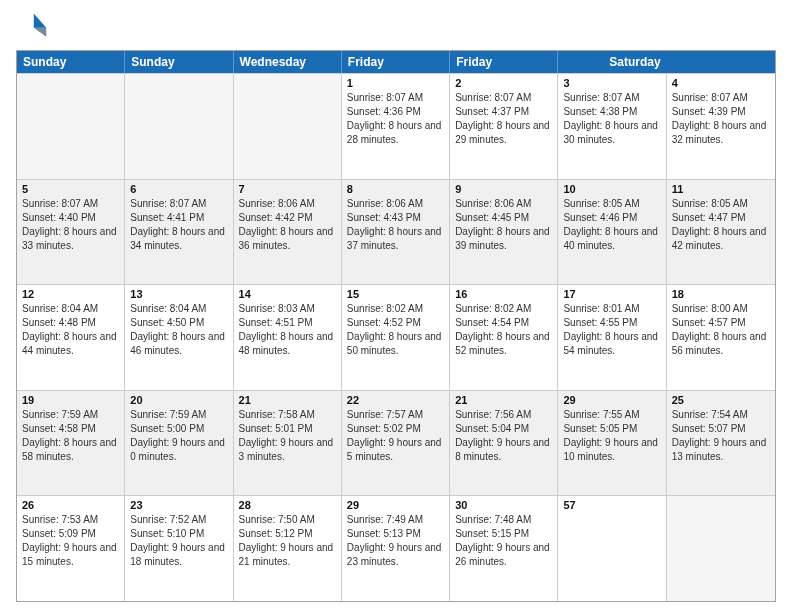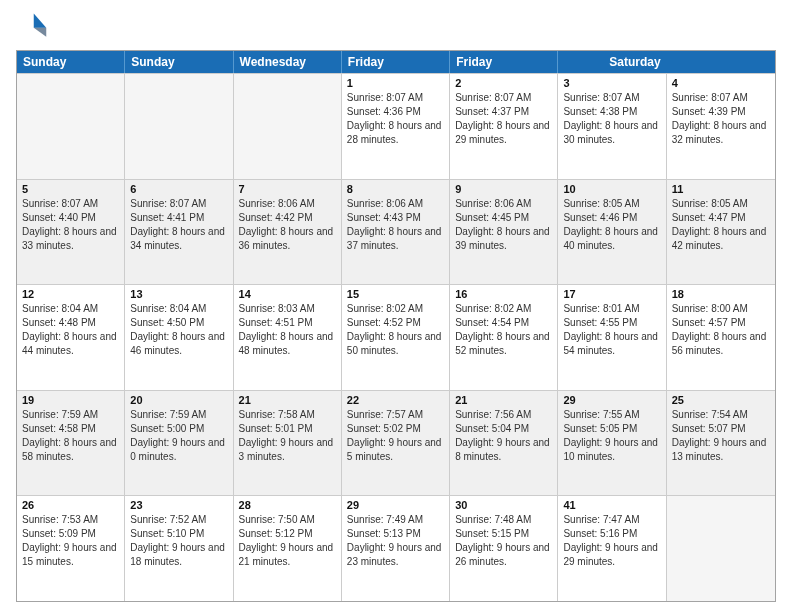--- a/index.html
+++ b/index.html
@@ -266,20 +266,19 @@
           </div>
           <div class="cal-cell">
             <div class="day-num">29</div>
             <div class="day-info">Sunrise: 7:49 AM<br>Sunset: 5:13 PM<br>Daylight: 9 hours and 23 minutes.</div>
           </div>
           <div class="cal-cell">
             <div class="day-num">30</div>
             <div class="day-info">Sunrise: 7:48 AM<br>Sunset: 5:15 PM<br>Daylight: 9 hours and 26 minutes.</div>
           </div>
           <div class="cal-cell">
-            <div class="day-num">41</div>
-            <div class="day-info">Sunrise: 7:47 AM<br>Sunset: 5:16 PM<br>Daylight: 9 hours and 29 minutes.</div>
+            <div class="day-num">57</div>
           </div>
           <div class="cal-cell empty"></div>
         </div>
       </div>
   </div>
 </div>
 
 </body></html>

